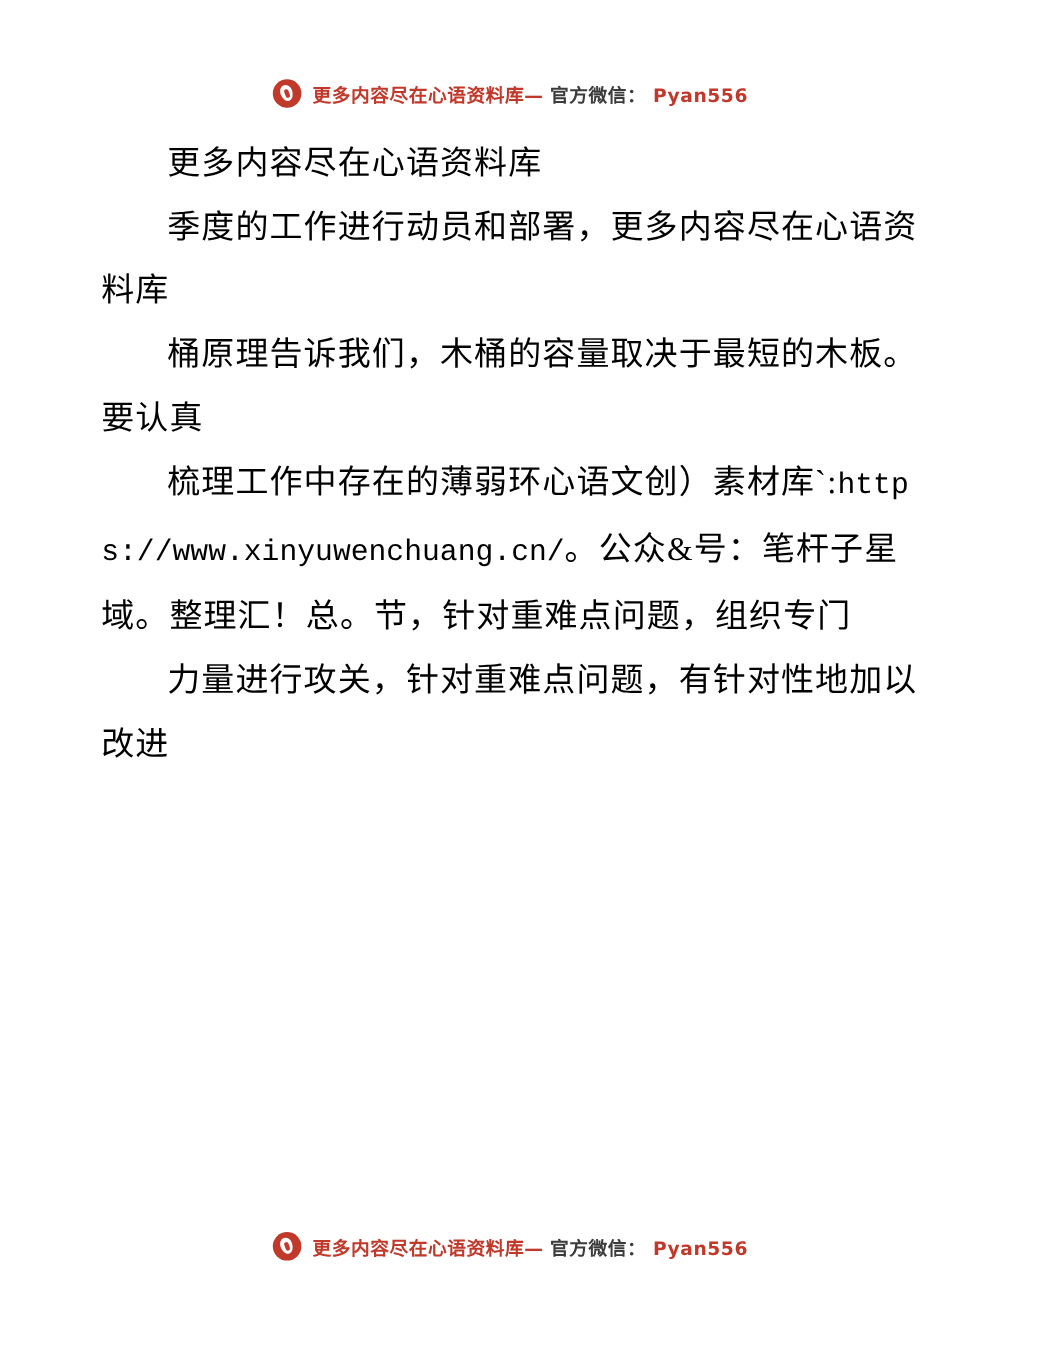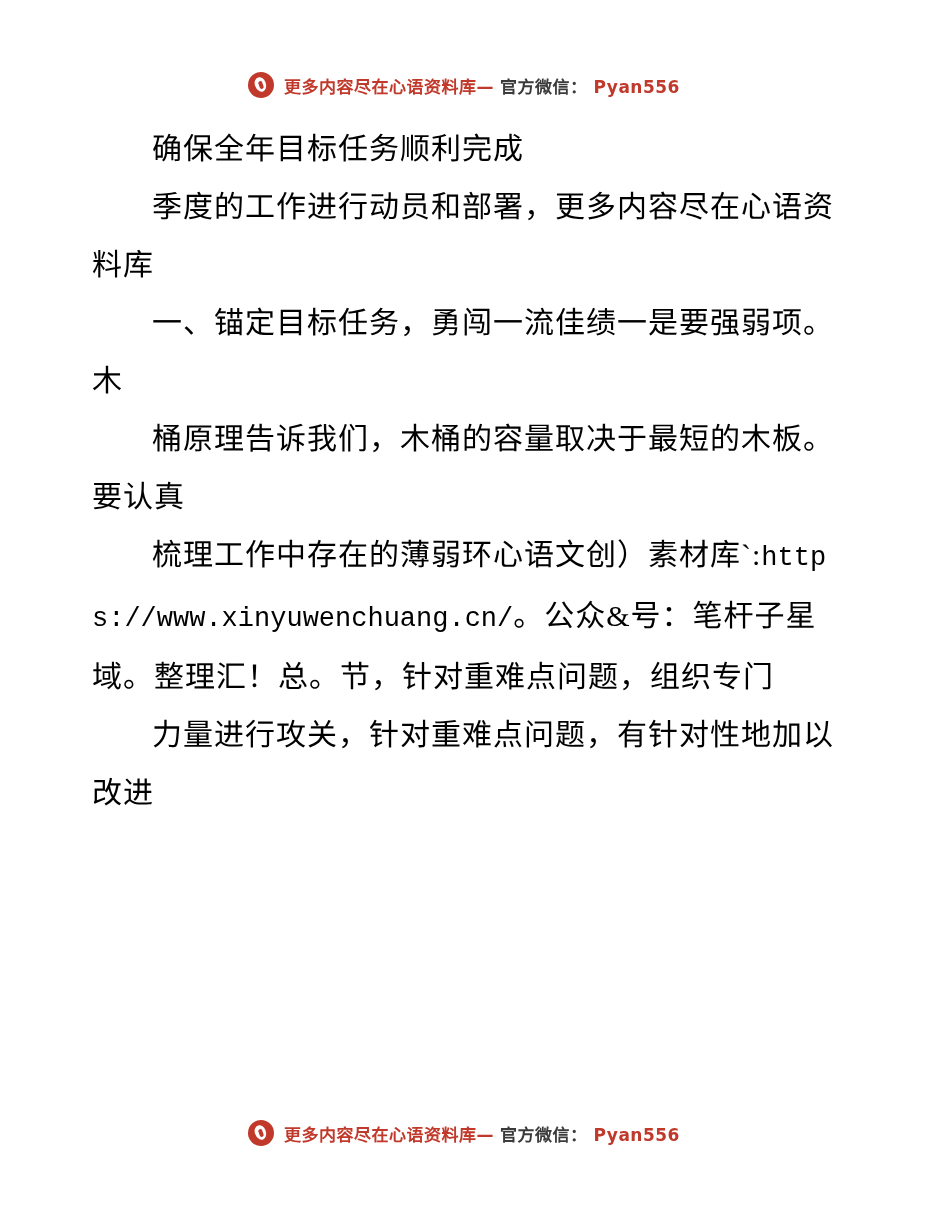--- a/index.html
+++ b/index.html
@@ -120,23 +120,22 @@
   <div class="watermark watermark-top">
     <span class="wm-logo"></span>
     <span class="wm-group">
       <span class="wm-text wm-red">更多内容尽在心语资料库—</span>
       <span class="wm-text wm-dark">官方微信：</span>
       <span class="wm-text wm-id">Pyan556</span>
     </span>
   </div>
 
   <div class="doc-body">
-    <p class="para">确保全年目标任务顺利完成</p>
+    <p class="para">更多内容尽在心语资料库</p>
     <p class="para">季度的工作进行动员和部署，更多内容尽在心语资料库</p>
-    <p class="para">一、锚定目标任务，勇闯一流佳绩一是要强弱项。木</p>
     <p class="para">桶原理告诉我们，木桶的容量取决于最短的木板。要认真</p>
     <p class="para"><span>梳理工作中存在的薄弱环心语文创）素材库`:</span><span class="mono-url">https://www.xinyuwenchuang.cn/</span><span>。公众&amp;号：笔杆子星域。整理汇！总。节，针对重难点问题，组织专门</span></p>
     <p class="para">力量进行攻关，针对重难点问题，有针对性地加以改进</p>
   </div>
 
   <div class="watermark watermark-bottom">
     <span class="wm-logo"></span>
     <span class="wm-group">
       <span class="wm-text wm-red">更多内容尽在心语资料库—</span>
       <span class="wm-text wm-dark">官方微信：</span>

